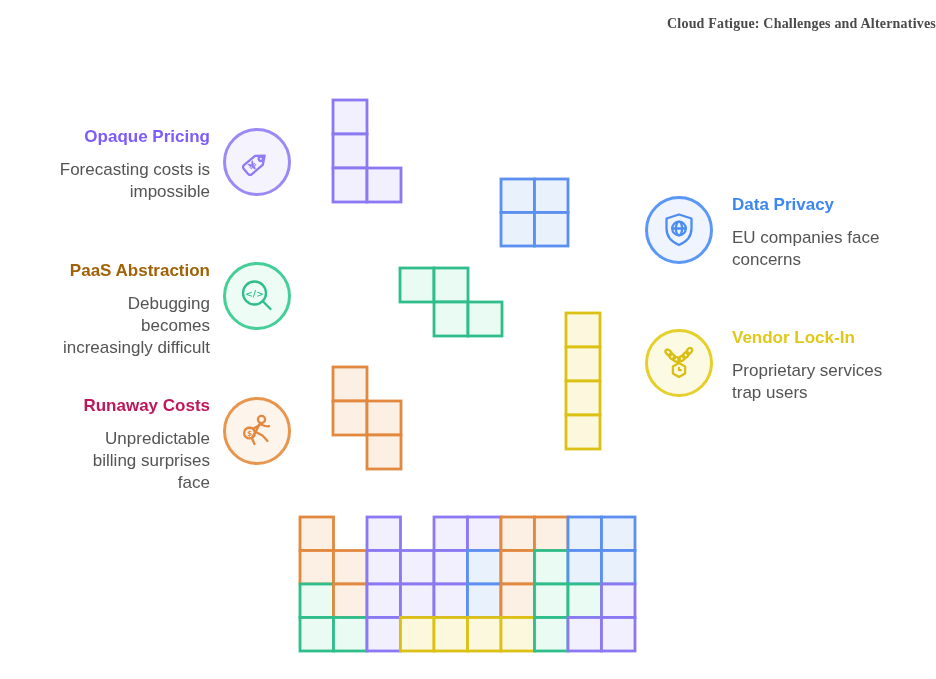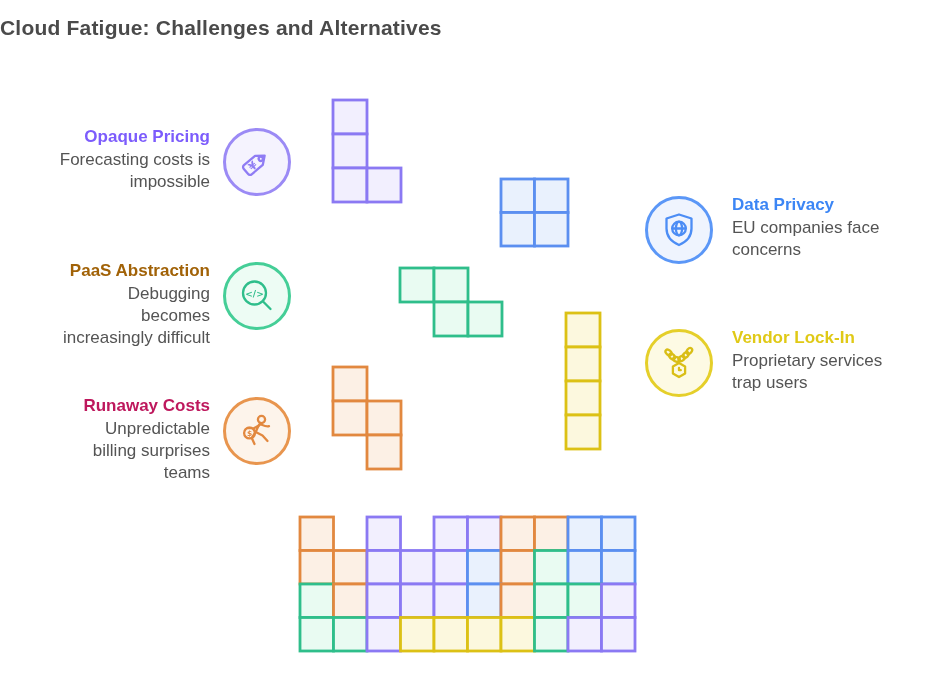--- a/index.html
+++ b/index.html
@@ -1,22 +1,22 @@
 <!DOCTYPE html>
 <html><head>
 <meta charset="utf-8">
 <style>
   html,body{margin:0;padding:0;background:#fff;}
   .canvas{position:relative;width:936px;height:679px;background:#ffffff;
           font-family:"Liberation Sans", sans-serif;overflow:hidden;}
-  .title{position:absolute;top:16px;left:0;width:100%;margin:0;text-align:left;
-         font-size:21px;font-weight:bold;color:#4a4a4a;letter-spacing:.2px;}
+  .title{position:absolute;top:16px;left:0;width:100%;margin:0;text-align:right;
+         font-size:14px;font-weight:bold;color:#4a4a4a;letter-spacing:.2px;font-family:Liberation Serif, serif;}
   #tetris-layer{position:absolute;left:0;top:0;}
   .feature{position:absolute;display:flex;align-items:flex-start;}
-  .ftext{display:flex;flex-direction:column;gap:2px;}
+  .ftext{display:flex;flex-direction:column;gap:12px;}
   .feature.side-left .ftext{width:152px;text-align:right;margin-right:13px;}
   .feature.side-right .ftext{width:170px;text-align:left;margin-left:19px;}
   .ftitle{font-size:17px;font-weight:bold;line-height:1.15;}
   .fsub{font-size:17px;color:#545454;line-height:1.32;}
   .fbadge{width:62px;height:62px;border-radius:50%;border:3px solid;flex:0 0 auto;
           display:flex;align-items:center;justify-content:center;margin-top:1px;}
   .fbadge svg{display:block;}
   .iconsvg{stroke:currentColor;fill:none;stroke-width:2.3;stroke-linecap:round;stroke-linejoin:round;}
   .iconsvg text{stroke:none;fill:currentColor;font-family:"DejaVu Sans", sans-serif;font-weight:600;}
 </style>
@@ -114,21 +114,21 @@
         <circle cx="17.5" cy="17" r="11.5"></circle>
         <path d="M25.8 25.3 L33.5 33"></path>
         <text x="17.5" y="20.5" text-anchor="middle" font-size="9">&lt;/&gt;</text>
       </svg>
     </div>
   </div>
 
   <div class="feature side-left" style="left:58px;top:396px">
     <div class="ftext">
       <div class="ftitle" style="color: #be185d;">Runaway Costs</div>
-      <div class="fsub" style="color: rgb(84, 84, 84);">Unpredictable billing surprises teams</div>
+      <div class="fsub" style="color: rgb(84, 84, 84);">Unpredictable billing surprises face</div>
     </div>
     <div class="fbadge" style="border-color: rgb(232, 149, 78); background: rgb(253, 244, 235); color: rgb(226, 136, 63);">
       <svg class="iconsvg" width="40" height="40" viewBox="0 0 40 40" stroke-width="2">
         <circle cx="24.5" cy="8.5" r="3.6"></circle>
         <path d="M23 12.5 C 21 15.5 19.8 18 18.7 21"></path>
         <path d="M22.5 14 L 16.5 17.5"></path>
         <path d="M24 13.5 C 27.5 15 29.5 16 32 15.2"></path>
         <path d="M18.7 21 L 25.5 24.5 L 30.5 30"></path>
         <path d="M18.7 21 L 14.8 27 L 17.5 33"></path>
         <circle cx="12.5" cy="22" r="5.4"></circle>

